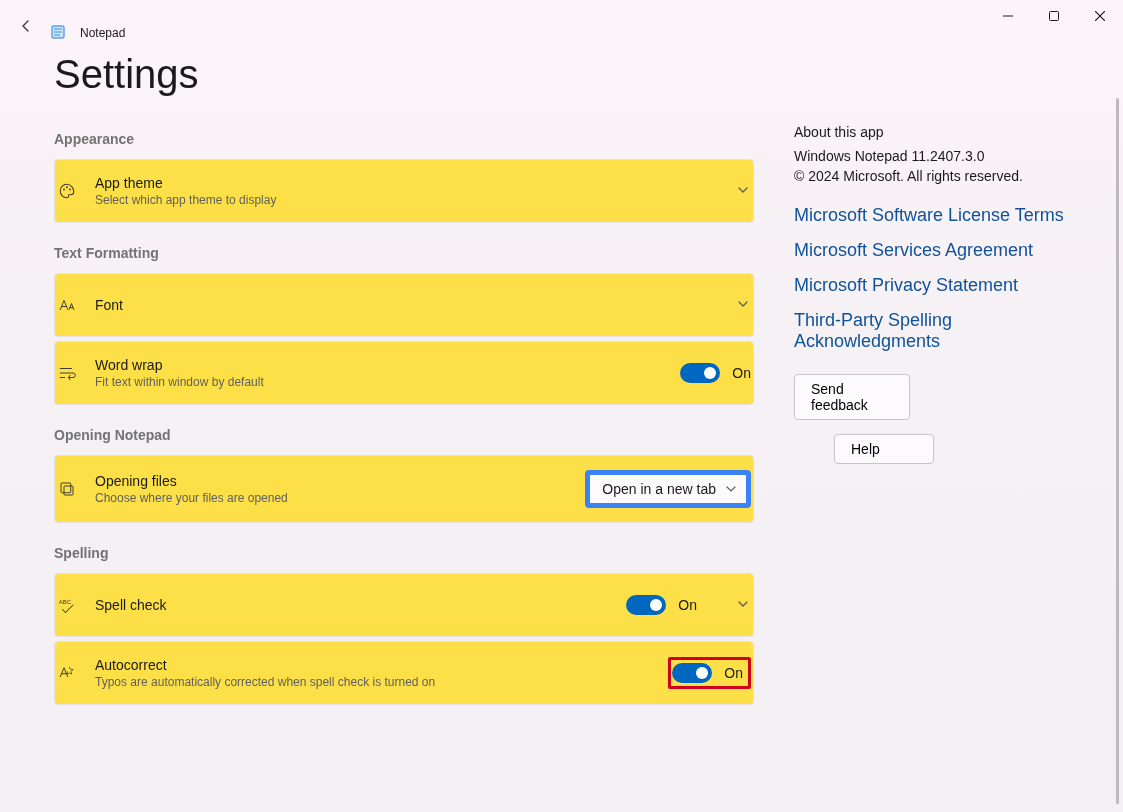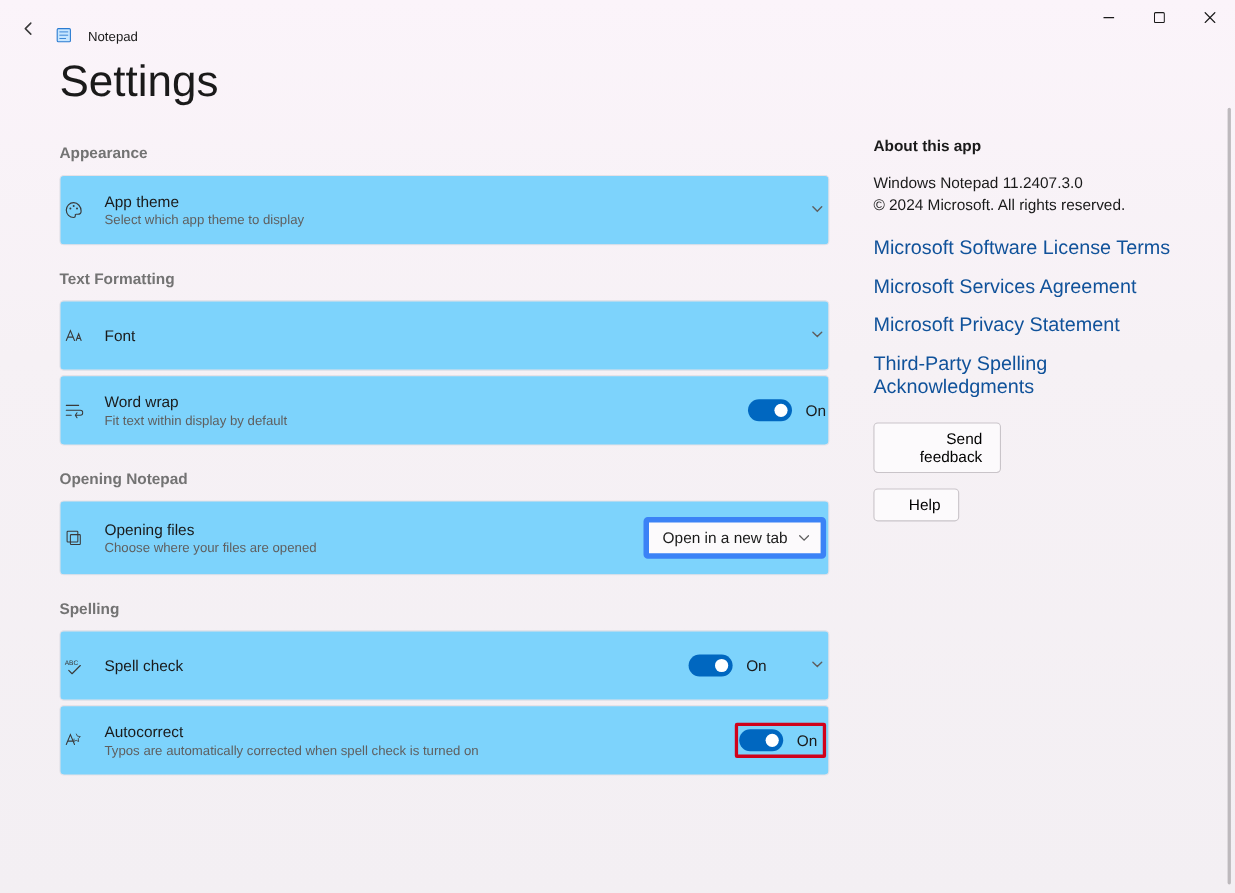--- a/index.html
+++ b/index.html
@@ -31,21 +31,21 @@
     position:relative;
   }
   .main {
     flex: 0 0 740px;
     padding-right: 40px;
   }
   h1.pagetitle { font-size:40px; font-weight:400; margin-bottom:34px; letter-spacing:0; }
   .section-label { font-size:14px; font-weight:600; color:#737373; margin: 4px 0 12px 0; }
   .section-label.mt { margin-top:22px; }
   .card {
-    background:#7dd3fc;
+    background:#fde047;
     border:1px solid #e6e1e6;
     border-radius:4px;
     padding: 14px 2px;
     display:flex;
     align-items:center;
     margin-bottom:4px;
     min-height:64px;
   }
   .card + .card { margin-top:2px; }
   .card .icon { width:20px; height:20px; flex:0 0 20px; margin-right:18px; display:flex; align-items:center; justify-content:center; color:#3a3a3a; }
@@ -63,28 +63,28 @@
   .dropdown {
     border:5px solid #3b82f6; border-radius:4px; padding:6px 30px 6px 12px;
     font-size:14px; background:#fcfafc; position:relative; min-width:160px;
   }
   .dropdown .dchev { position:absolute; right:10px; top:50%; transform:translateY(-50%); width:10px; height:10px; }
   .side {
     flex:1;
     padding-top:72px;
     font-size:14px;
   }
-  .side h2 { font-size:14px; font-weight:700; margin-bottom:16px; }
+  .side h2 { font-size:14px; font-weight:400; margin-bottom:6px; }
   .side .meta { font-size:14px; color:#1a1a1a; line-height:1.45; margin-bottom:18px; }
   .side a.link { display:block; color:#10529a; text-decoration:none; margin-bottom:14px; font-size:18px; }
   .side .sbtn {
     display:block; border:1px solid #c9c4c9; border-radius:4px; background:#fcfafc;
-    padding:6px 16px; font-size:14px; text-align:right; margin-bottom:14px; width:116px;
-  }
-  .side .sbtn.small { width:78px; }
+    padding:6px 16px; font-size:14px; text-align:left; margin-bottom:14px; width:116px;
+  }
+  .side .sbtn.small { width:100px;margin-left:40px; }
   .highlight { outline:3px solid #d0021b; outline-offset:-3px; border-radius:2px; padding:6px 8px 6px 4px; display:flex; align-items:center; }
   .vscroll { position:absolute; right:4px; top:58px; bottom:8px; width:3px; background:#bdb9bd; border-radius:2px; }
   svg { display:block; }
 </style>
 </head>
 <body>
 
 <div class="titlebar">
   <div class="back">
     <svg width="14" height="14" viewBox="0 0 14 14">
@@ -161,21 +161,21 @@
       </span>
     </div>
     <div class="card">
       <span class="icon">
         <svg width="18" height="18" viewBox="0 0 24 24">
             <path d="M3 6 H18 M3 12 H20 a3 3 0 0 1 0 6 H14 M16 15 L14 18 L16 21 M3 18 H9" stroke="#3a3a3a" stroke-width="1.3" fill="none" stroke-linecap="round" stroke-linejoin="round"></path>
           </svg>
       </span>
       <div class="labels">
         <div class="t">Word wrap</div>
-        <div class="d">Fit text within display by default</div>
+        <div class="d">Fit text within window by default</div>
       </div>
       <div class="toggle"></div>
       <span class="toggle-label">On</span>
     </div>
 
     <div class="section-label mt">Opening Notepad</div>
     <div class="card">
       <span class="icon">
         <svg width="18" height="18" viewBox="0 0 24 24">
             <rect x="4" y="4" width="13" height="13" rx="1" stroke="#3a3a3a" stroke-width="1.3" fill="none"></rect>

